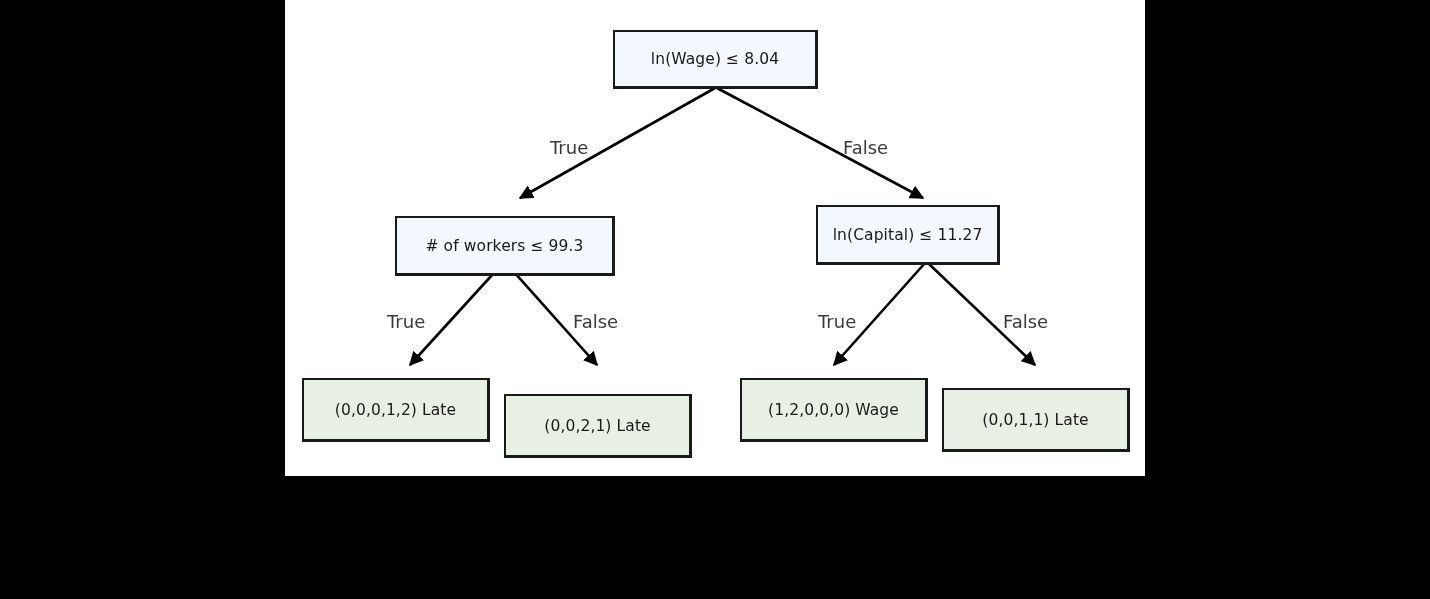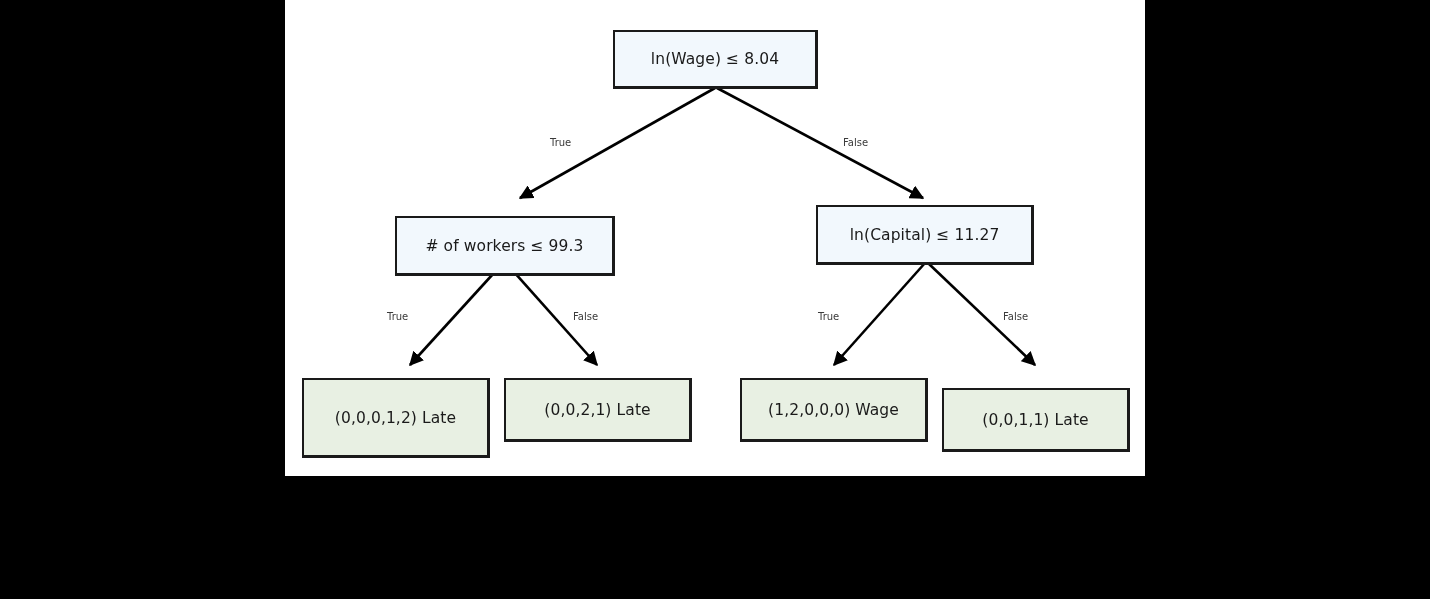--- a/index.html
+++ b/index.html
@@ -53,21 +53,21 @@
   }
   .decision {
     background: #f2f8fd;
   }
   .leaf {
     background: #e8f0e3;
   }
   .edge-label {
     position: absolute;
     color: #3a3a3a;
-    font-size: 10px;
+    font-size: 18px;
     white-space: nowrap;
   }
 </style>
 </head>
 <body>
 
 <div id="stage">
   <div id="canvas">
 
     <svg id="edges" viewBox="0 0 860 476" xmlns="http://www.w3.org/2000/svg">
@@ -91,29 +91,29 @@
     </svg>
 
     <div class="node decision" style="left:328px; top:30px; width:205px; height:59px;text-align:right;">
       <span>ln(Wage) ≤ 8.04</span>
     </div>
 
     <div class="node decision" style="left:110px; top:205px; width:220px; height:60px;margin-top:11px;">
       <span># of workers ≤ 99.3</span>
     </div>
 
-    <div class="node decision" style="left:531px; top:205px; width:218px; height:60px;">
+    <div class="node decision" style="left:531px; top:205px; width:184px; height:60px;">
       <span>ln(Capital) ≤ 11.27</span>
     </div>
 
-    <div class="node leaf" style="left:17px; top:378px; width:188px; height:80px;">
+    <div class="node leaf" style="left:17px; top:378px; width:188px; height:64px;">
       <span>(0,0,0,1,2)  Late</span>
     </div>
 
-    <div class="node leaf" style="left:219px; top:378px; width:188px; height:64px;">
+    <div class="node leaf" style="left:219px; top:394px; width:188px; height:64px;">
       <span>(0,0,2,1)  Late</span>
     </div>
 
     <div class="node leaf" style="left:455px; top:378px; width:188px; height:64px;">
       <span>(1,2,0,0,0)  Wage</span>
     </div>
 
     <div class="node leaf" style="left:657px; top:378px; width:188px; height:64px;margin-top:10px;">
       <span>(0,0,1,1)  Late</span>
     </div>

